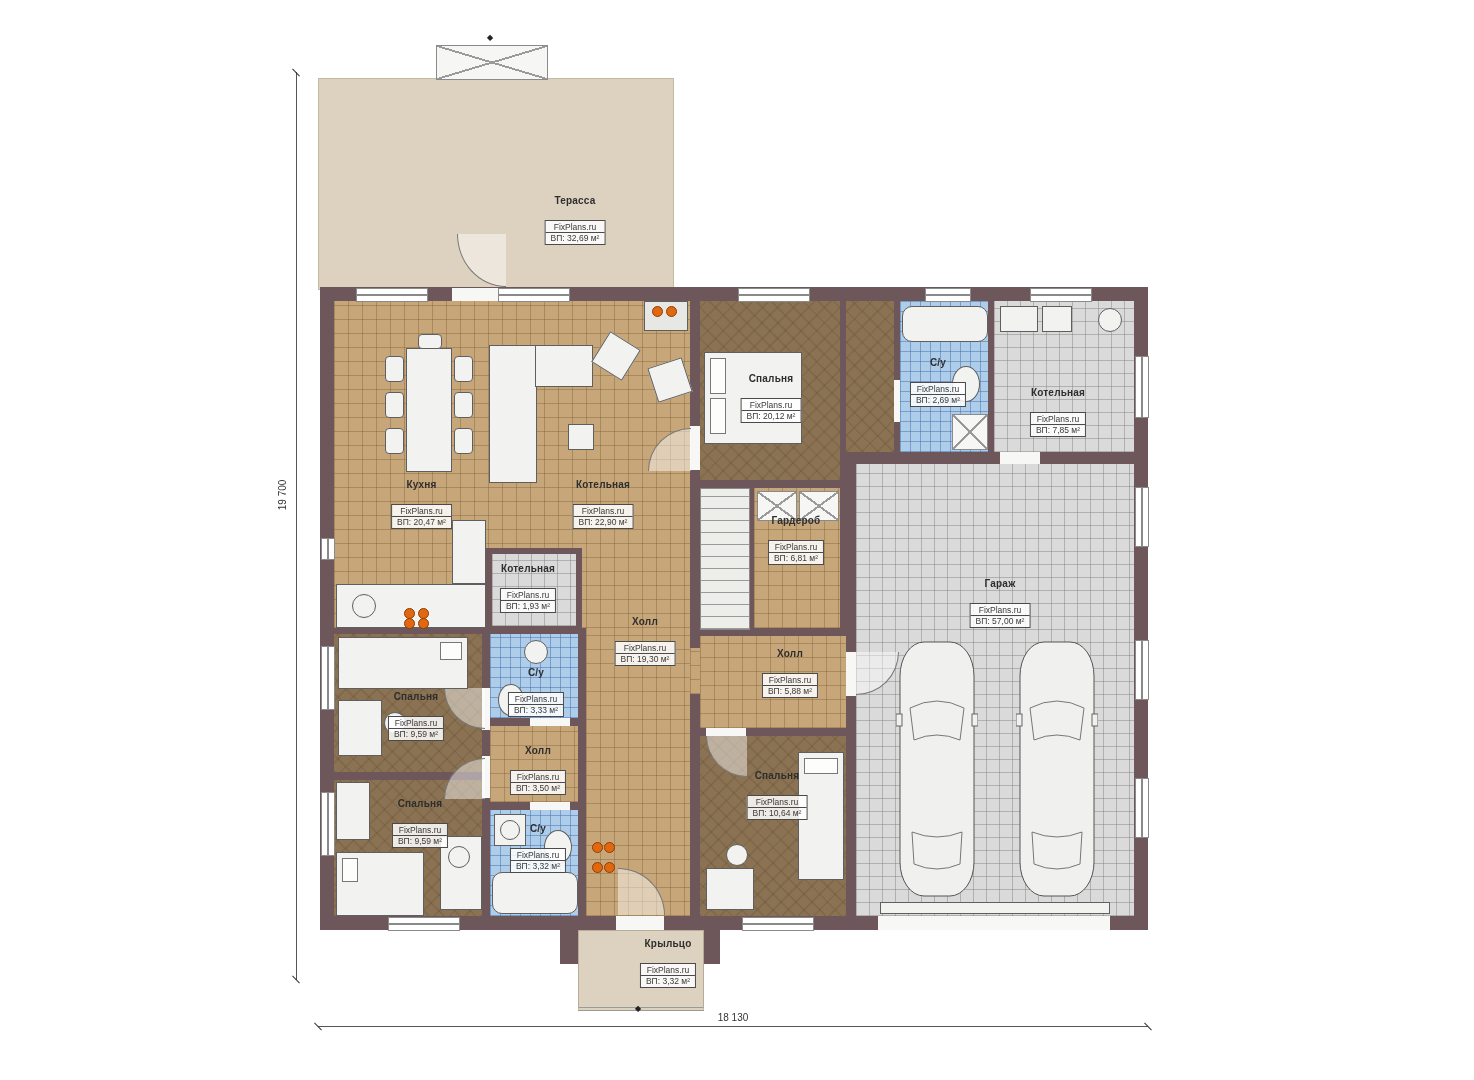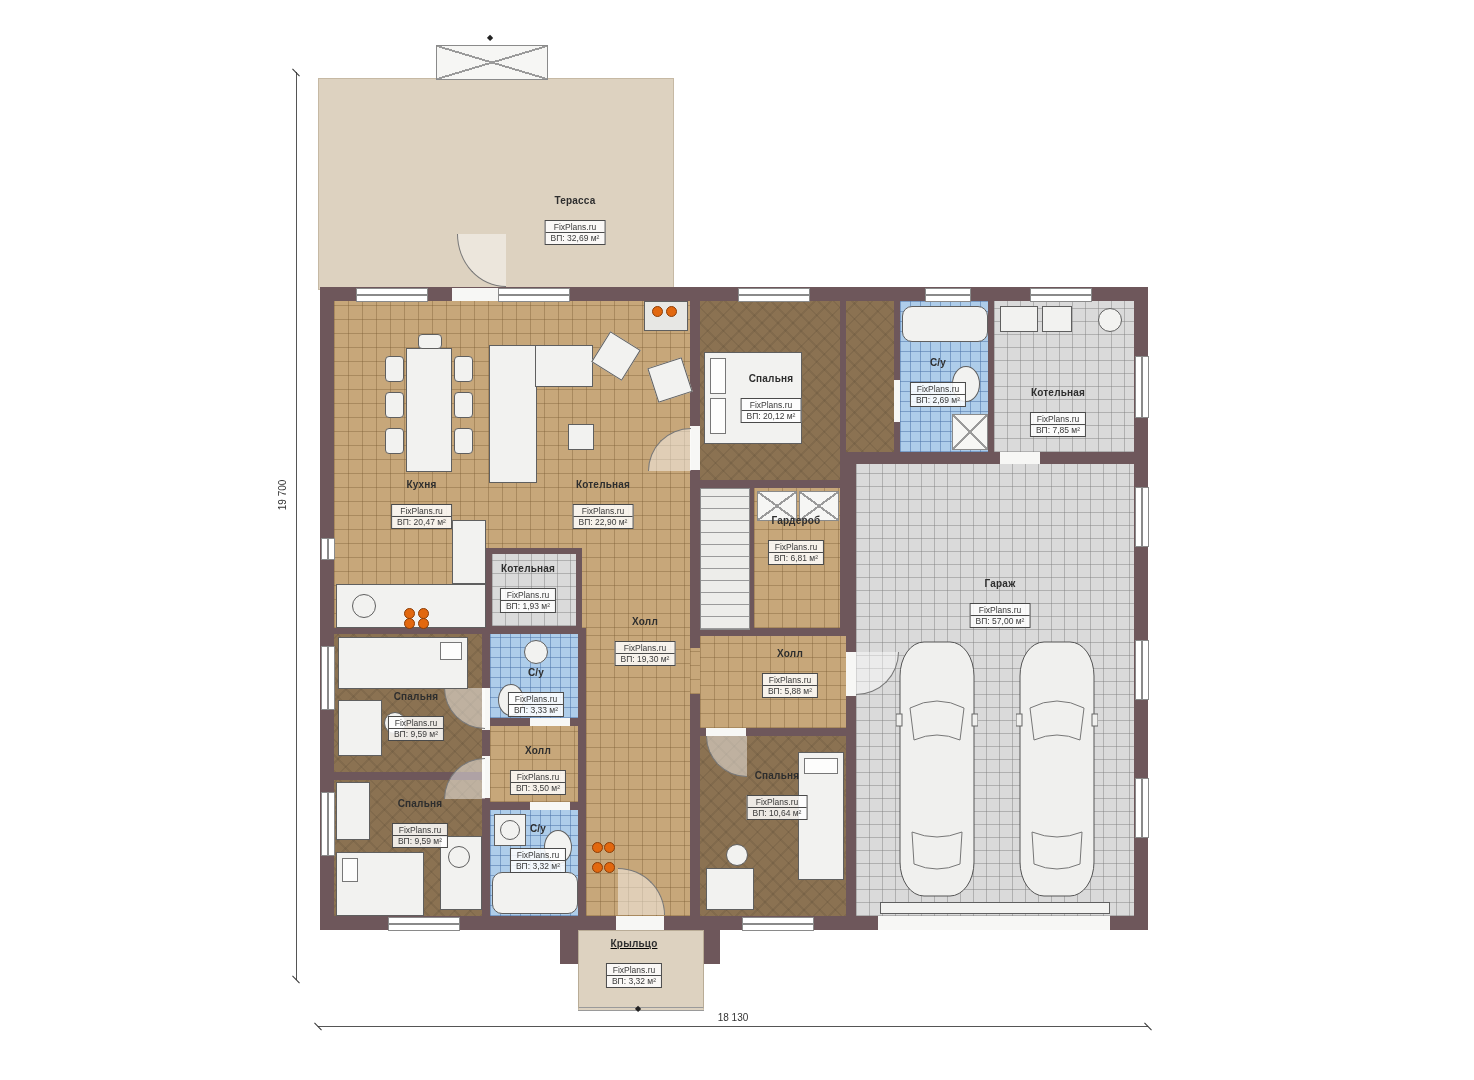--- a/index.html
+++ b/index.html
@@ -288,21 +288,21 @@
   <div class="rlabel" style="left:538px;top:848px;">
     <div class="rname">С/у</div>
     <div class="rbox"><div class="rbrand">FixPlans.ru</div>
     <div class="rarea">ВП: 3,32 м²</div></div>
   </div>
   <div class="rlabel" style="left:777px;top:795px;">
     <div class="rname">Спальня</div>
     <div class="rbox"><div class="rbrand">FixPlans.ru</div>
     <div class="rarea">ВП: 10,64 м²</div></div>
   </div>
-  <div class="rlabel" style="left:634px;top:963px;text-decoration:underline;">
+  <div class="rlabel" style="left:668px;top:963px;">
     <div class="rname">Крыльцо</div>
     <div class="rbox"><div class="rbrand">FixPlans.ru</div>
     <div class="rarea">ВП: 3,32 м²</div></div>
   </div>
 
   <div class="abs dim-line" style="left:296px;top:72px;width:1px;height:908px;"></div>
   <div class="abs tick" style="left:291px;top:72px;"></div>
   <div class="abs tick" style="left:291px;top:979px;"></div>
   <div class="abs dim-text" style="left:282px;top:520px;transform:rotate(-90deg) translateX(50%);transform-origin:left center;">19 700</div>
   <div class="abs dim-line" style="left:318px;top:1026px;width:830px;height:1px;"></div>

